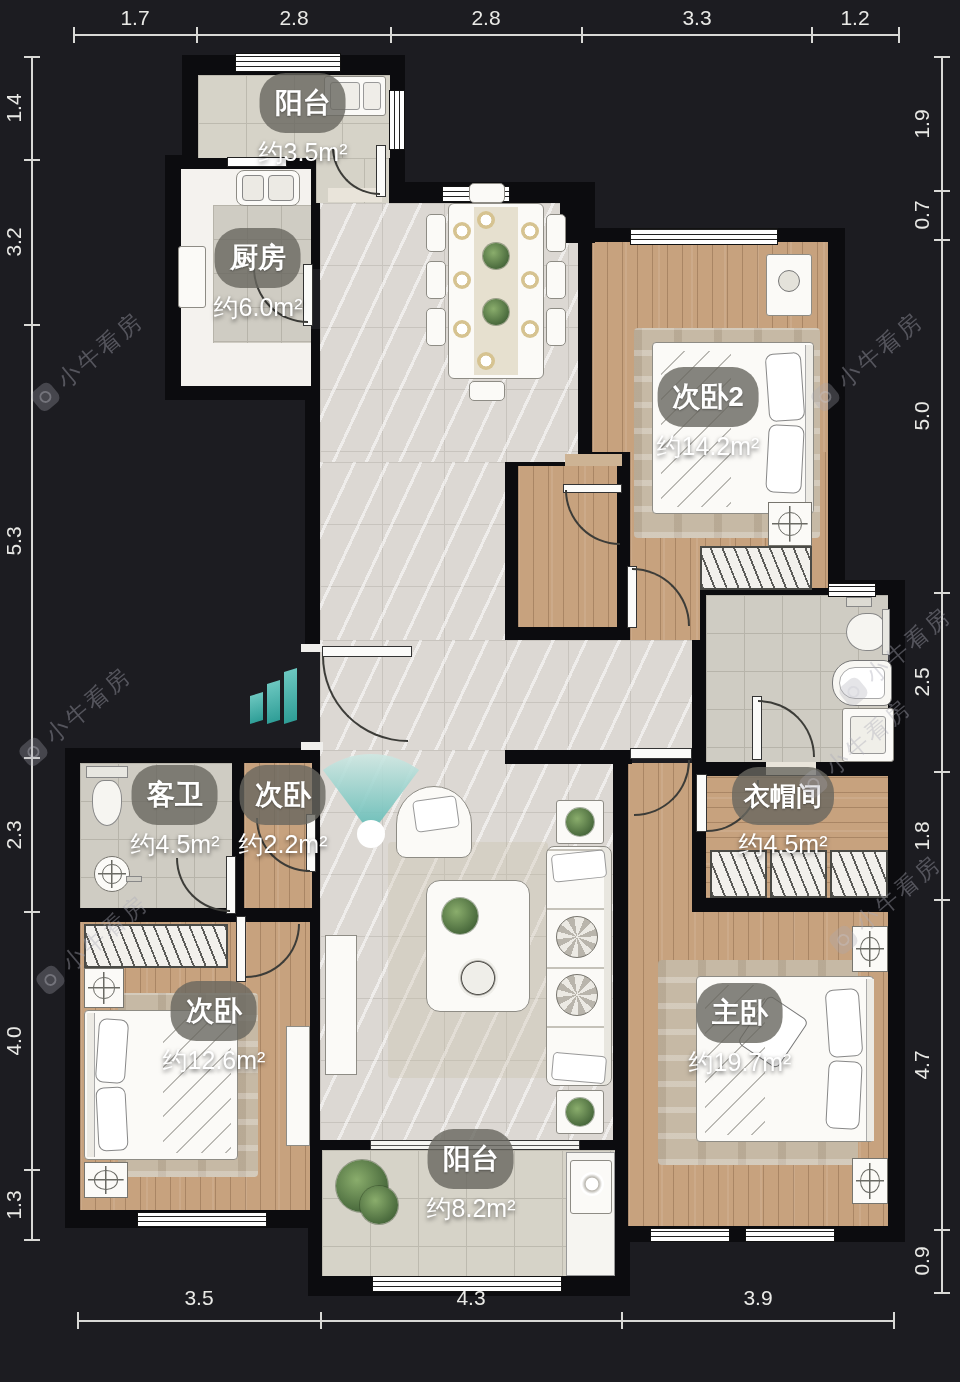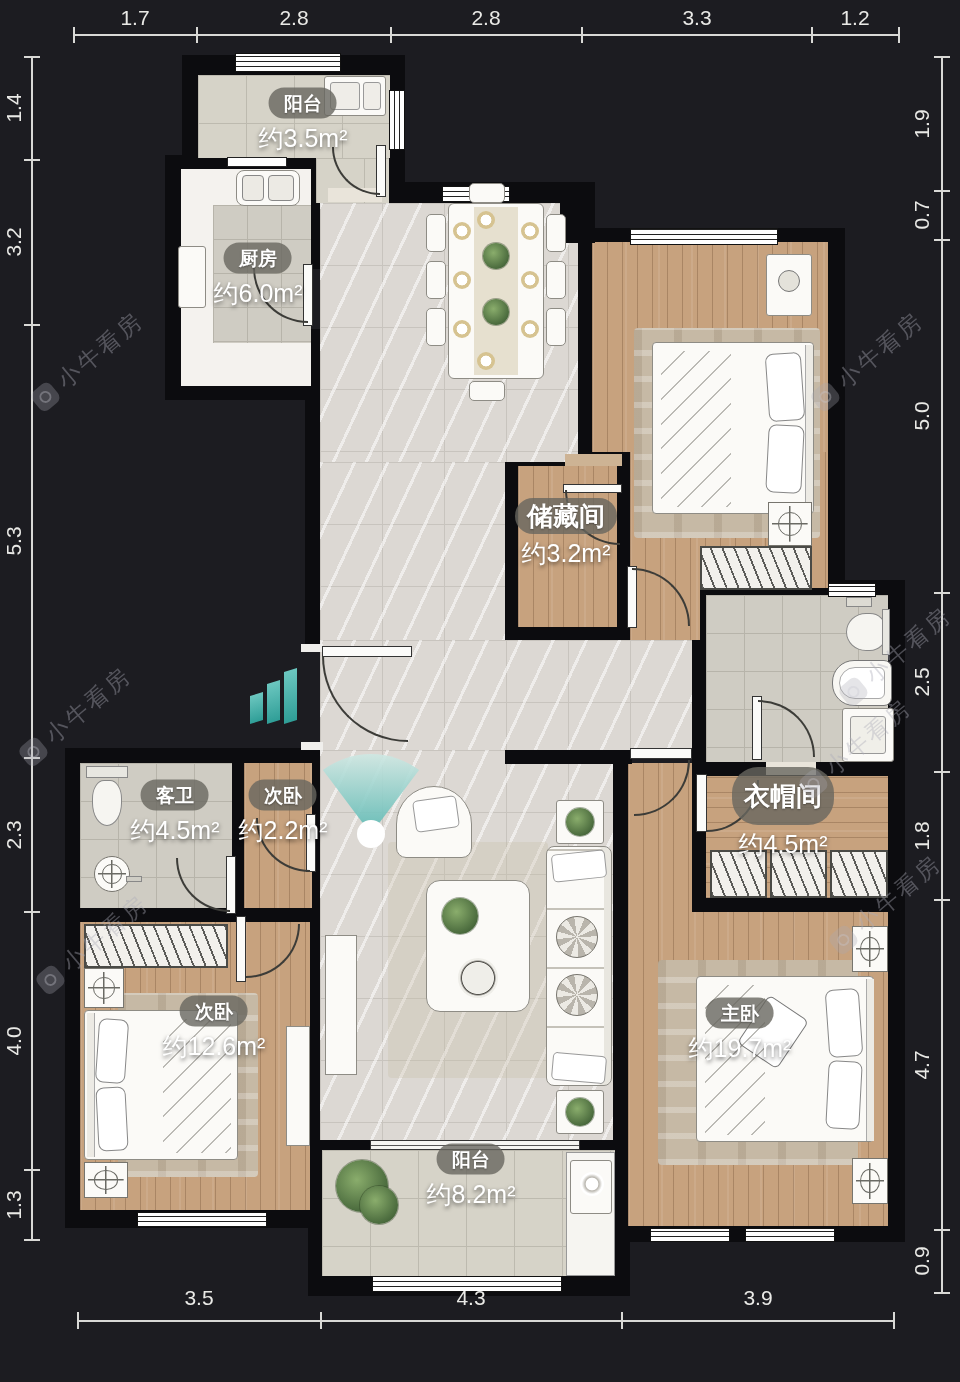--- a/index.html
+++ b/index.html
@@ -37,22 +37,22 @@
     repeating-linear-gradient(90deg,rgba(120,100,75,.18) 0 8px,transparent 8px 40px);}
   .hatch{position:absolute;background:#f2f0ec;border:2px solid #4a4a46;box-sizing:border-box;
     background-image:repeating-linear-gradient(68deg,rgba(55,55,52,.8) 0 1.8px,transparent 1.8px 11px);}
   .plantc{position:absolute;border-radius:50%;background:radial-gradient(circle at 40% 38%,#8aad6c,#46663a 75%);box-shadow:0 0 0 1px rgba(40,60,30,.4);}
   .crossbox{position:absolute;background:#fbfaf7;border:1px solid #77756e;box-sizing:border-box;}
   .crossbox::before{content:"";position:absolute;inset:22%;border:1.5px solid #6a6a64;border-radius:50%;}
   .crossbox::after{content:"";position:absolute;inset:8%;
     background:linear-gradient(#6a6a64,#6a6a64) center/100% 1.5px no-repeat,
     linear-gradient(#6a6a64,#6a6a64) center/1.5px 100% no-repeat;}
   .lbl{position:absolute;transform:translate(-50%,-50%);display:flex;flex-direction:column;align-items:center;gap:3px;z-index:30;pointer-events:none;}
-  .pill{background:rgba(104,102,95,.8);color:#fff;font-size:19px;font-weight:700;line-height:1;
-    padding:6px 15px;border-radius:26px;white-space:nowrap;text-shadow:0 1px 2px rgba(0,0,0,.35);}
+  .pill{background:rgba(104,102,95,.8);color:#fff;font-size:28px;font-weight:700;line-height:1;
+    padding:16px 15px;border-radius:26px;white-space:nowrap;text-shadow:0 1px 2px rgba(0,0,0,.35);}
   .area{color:#fff;font-size:25px;font-weight:500;white-space:nowrap;text-shadow:0 2px 4px rgba(0,0,0,.6);}
   .dim-h{position:absolute;transform:translateX(-50%);color:#e9e9e6;font-size:21px;white-space:nowrap;}
   .dim-v{position:absolute;transform:translate(-50%,-50%) rotate(-90deg);color:#e9e9e6;font-size:21px;white-space:nowrap;}
   .dline{position:absolute;background:#d9d9d6;}
   .wm{position:absolute;display:flex;align-items:center;gap:8px;transform:rotate(-40deg);z-index:40;pointer-events:none;}
   .wm-logo{width:24px;height:24px;border-radius:7px;background:rgba(168,168,178,.30);position:relative;}
   .wm-logo::after{content:"";position:absolute;inset:6px;border-radius:50%;border:2px solid rgba(200,200,210,.35);}
   .wm-text{color:rgba(172,172,184,.40);font-size:23px;letter-spacing:3px;white-space:nowrap;}
   .slider{position:absolute;background:#f5f5f2;border:1px solid #333;box-sizing:border-box;}
   .slider::after{content:"";position:absolute;left:0;right:0;top:50%;height:1px;background:#555;}
@@ -281,23 +281,23 @@
   <div class="a" style="left:284px;top:670px;width:13px;height:52px;background:linear-gradient(#6cc7c0,#2f9e97);transform:skewY(-18deg)"></div>
 
   <div class="lbl" style="left:303px;top:121px">
     <span class="pill">阳台</span>
     <span class="area">约3.5m²</span>
   </div>
   <div class="lbl" style="left:258px;top:276px">
     <span class="pill">厨房</span>
     <span class="area">约6.0m²</span>
   </div>
-  <div class="lbl" style="left:566px;top:534px">
-    <span class="pill" style="font-size:26px;padding:5px 12px">储藏间</span>
-    <span class="area">约3.2m²</span>
+  <div class="lbl" style="left:708px;top:415px">
+    <span class="pill">次卧2</span>
+    <span class="area">约14.2m²</span>
   </div>
   <div class="lbl" style="left:783px;top:814px">
     <span class="pill" style="font-size:26px;padding:16px 12px">衣帽间</span>
     <span class="area">约4.5m²</span>
   </div>
   <div class="lbl" style="left:175px;top:813px">
     <span class="pill">客卫</span>
     <span class="area">约4.5m²</span>
   </div>
   <div class="lbl" style="left:283px;top:813px">

